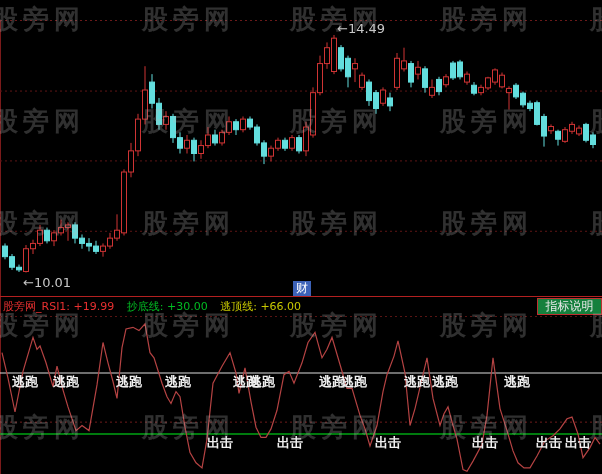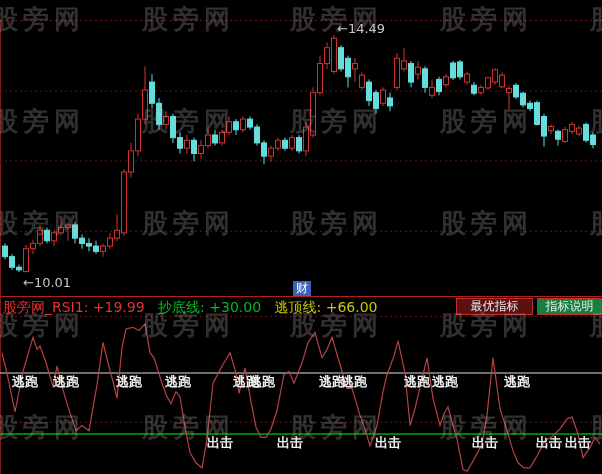--- a/index.html
+++ b/index.html
@@ -9,21 +9,21 @@
   
   #title-bar{position:absolute;left:0;top:0;width:602px;height:20px;background:#050505;z-index:3;}
   #title-text{position:absolute;left:3px;top:3px;font-size:12px;color:#e6e6e6;white-space:nowrap;}
   .tb-btn{position:absolute;top:2px;height:14px;line-height:14px;font-size:12px;color:#e6e6e6;
           border:1px solid #7a2b2b;background:#0a0000;text-align:center;padding:0 3px;cursor:default;}
   #btn-zhi{left:514px;}
   #btn-xinxi{left:534px;}
   #btn-arrow{left:570px;width:15px;color:#d8d8d8;letter-spacing:-2px;font-size:11px;}
   #btn-red{left:588px;width:13px;background:#5a0f0f;border:1px solid #8a2525;}
   
-  #ind-header{position:absolute;left:3px;top:299px;font-size:14px;white-space:nowrap;z-index:3;}
+  #ind-header{position:absolute;left:3px;top:299px;font-size:11px;white-space:nowrap;z-index:3;}
   #ind-header span{margin-right:9px;}
   #rsi-label{color:#e83030;}
   #buy-label{color:#00bb22;}
   #sell-label{color:#c8c800;}
   .panel-btn{position:absolute;top:298px;height:15px;line-height:15px;font-size:12px;
              color:#e8e8e8;text-align:center;border:1px solid #c03030;z-index:3;cursor:default;}
   #btn-best{left:456px;width:75px;background:#5a1111;}
   #btn-help{left:537px;width:63px;background:#15803d;}
   
   #cai-tab{position:absolute;left:293px;top:281px;width:18px;height:15px;background:#3c62b8;
@@ -242,21 +242,20 @@
     </svg>
 
 
   <div id="cai-tab">财</div>
 
   <div id="ind-header">
     <span id="rsi-label">股旁网_RSI1: +19.99</span>
     <span id="buy-label">抄底线: +30.00</span>
     <span id="sell-label">逃顶线: +66.00</span>
   </div>
-  <div id="btn-best" class="panel-btn">最优指标</div>
   <div id="btn-help" class="panel-btn">指标说明</div>
 
   <div id="watermarks">
       <span class="wm" style="left: -8px; top: 2px;">股旁网</span>
       <span class="wm" style="left: -8px; top: 104px;">股旁网</span>
       <span class="wm" style="left: -8px; top: 206px;">股旁网</span>
       <span class="wm" style="left: -8px; top: 308px;">股旁网</span>
       <span class="wm" style="left: -8px; top: 410px;">股旁网</span>
       <span class="wm" style="left: 142px; top: 2px;">股旁网</span>
       <span class="wm" style="left: 142px; top: 104px;">股旁网</span>

